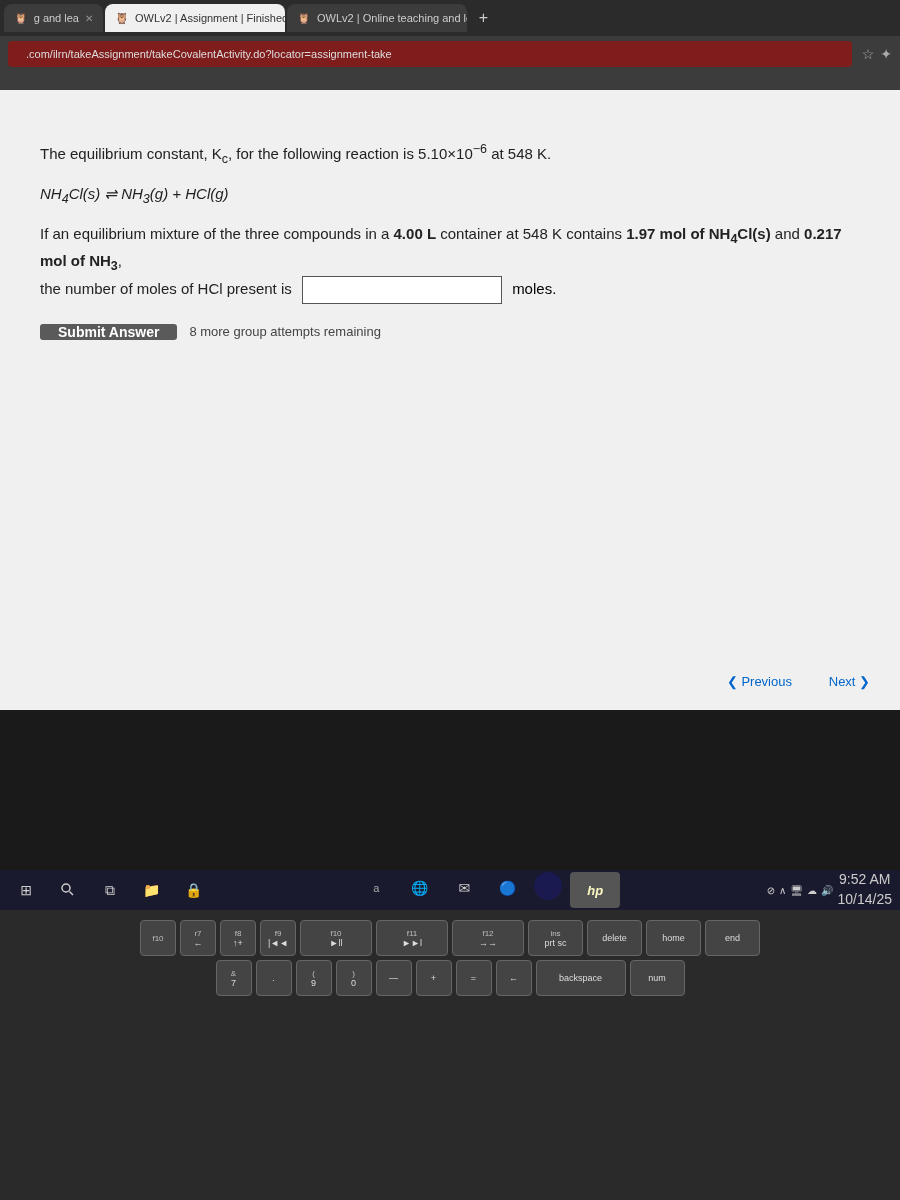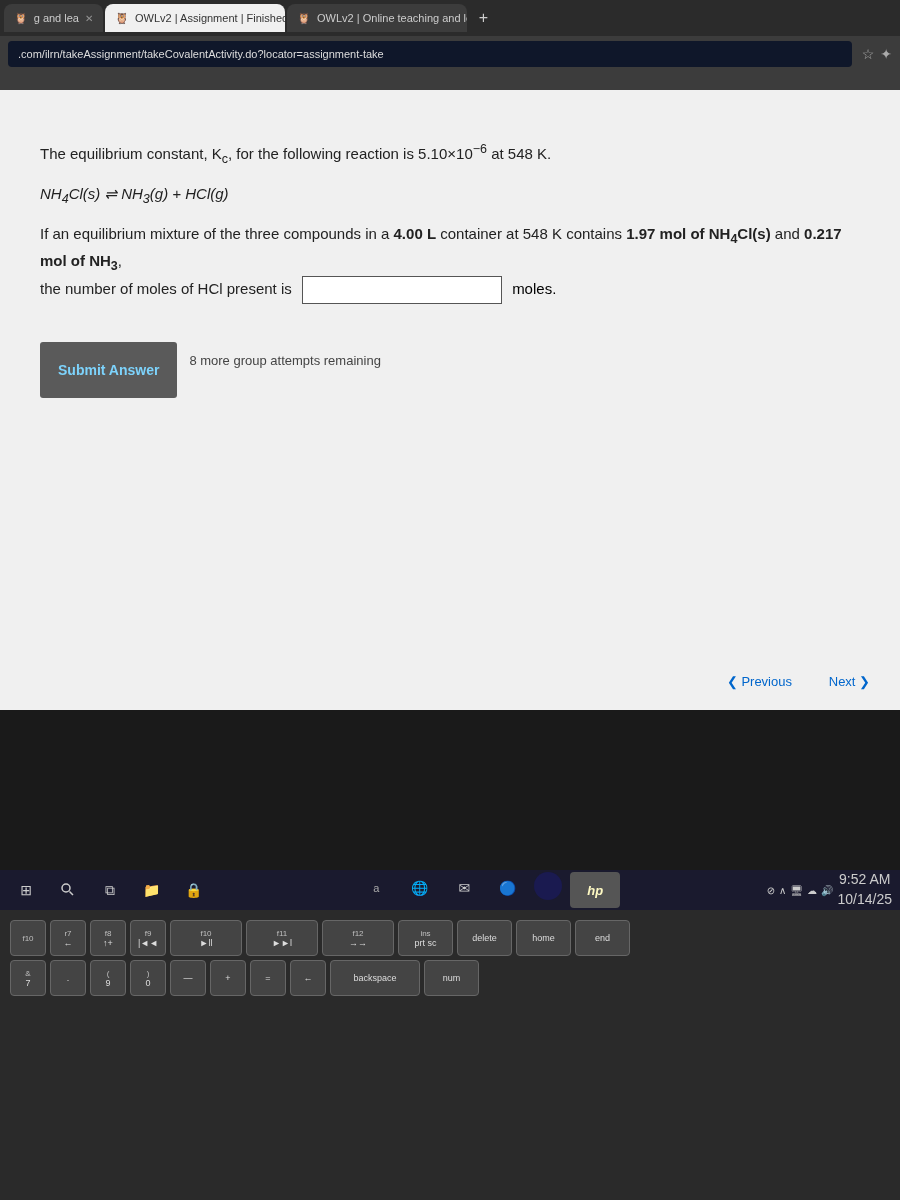--- a/index.html
+++ b/index.html
@@ -71,26 +71,26 @@
       display: flex;
       align-items: center;
       background: #3c3c3c;
       height: 36px;
       padding: 4px 8px;
       gap: 6px;
     }
 
     .address-bar {
       flex: 1;
-      background: #0f172a;
+      background: #7f1d1d;
       border-radius: 4px;
       height: 26px;
       display: flex;
       align-items: center;
-      padding: 0 10px;
+      padding: 0 18px;
       font-size: 11px;
       color: #ddd;
       gap: 6px;
     }
 
     .address-bar-icons {
       display: flex;
       align-items: center;
       gap: 6px;
       margin-left: 4px;
@@ -149,28 +149,27 @@
 
     .button-row {
       display: flex;
       align-items: center;
       gap: 12px;
       margin-bottom: 20px;
     }
 
     .btn-submit {
       background: #5a5a5a;
-      color: #7dd3fc;
+      color: #ffffff;
       border: none;
-      padding: 20px 18px;
+      padding: 0 18px;
       font-size: 14px;
       font-weight: bold;
       cursor: pointer;
       border-radius: 3px;
-      margin-top: 18px;
     }
 
     .btn-retry {
       background: #e07a00;
       color: white;
       border: none;
       padding: 10px 18px;
       font-size: 14px;
       font-weight: bold;
       cursor: pointer;
@@ -263,20 +262,21 @@
       height: 290px;
       background: #2a2a2a;
       padding: 10px;
     }
 
     .kb-row {
       display: flex;
       gap: 4px;
       margin-bottom: 4px;
       align-items: center;
+      justify-content: center;
     }
 
     .key {
       background: #444;
       color: #ddd;
       font-size: 9px;
       border-radius: 4px;
       border: 1px solid #666;
       display: flex;
       flex-direction: column;

